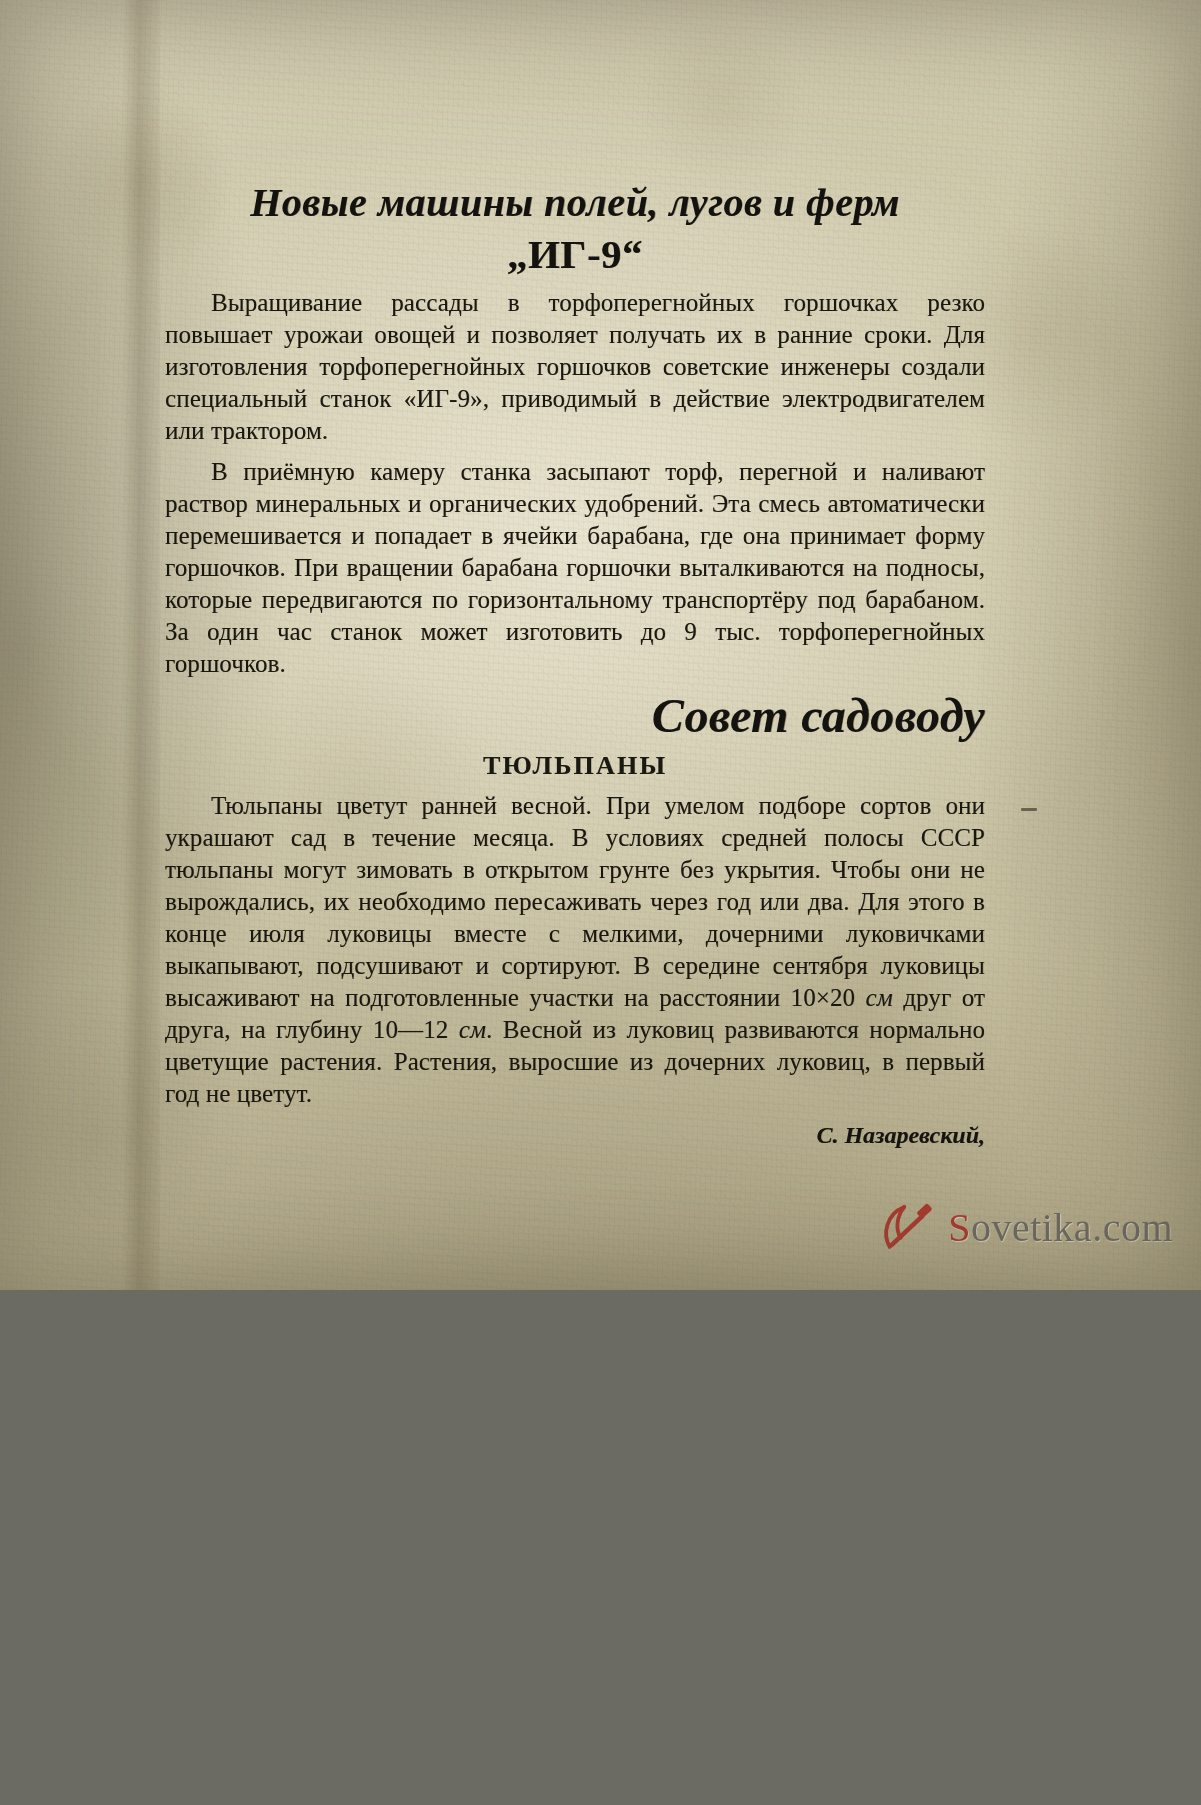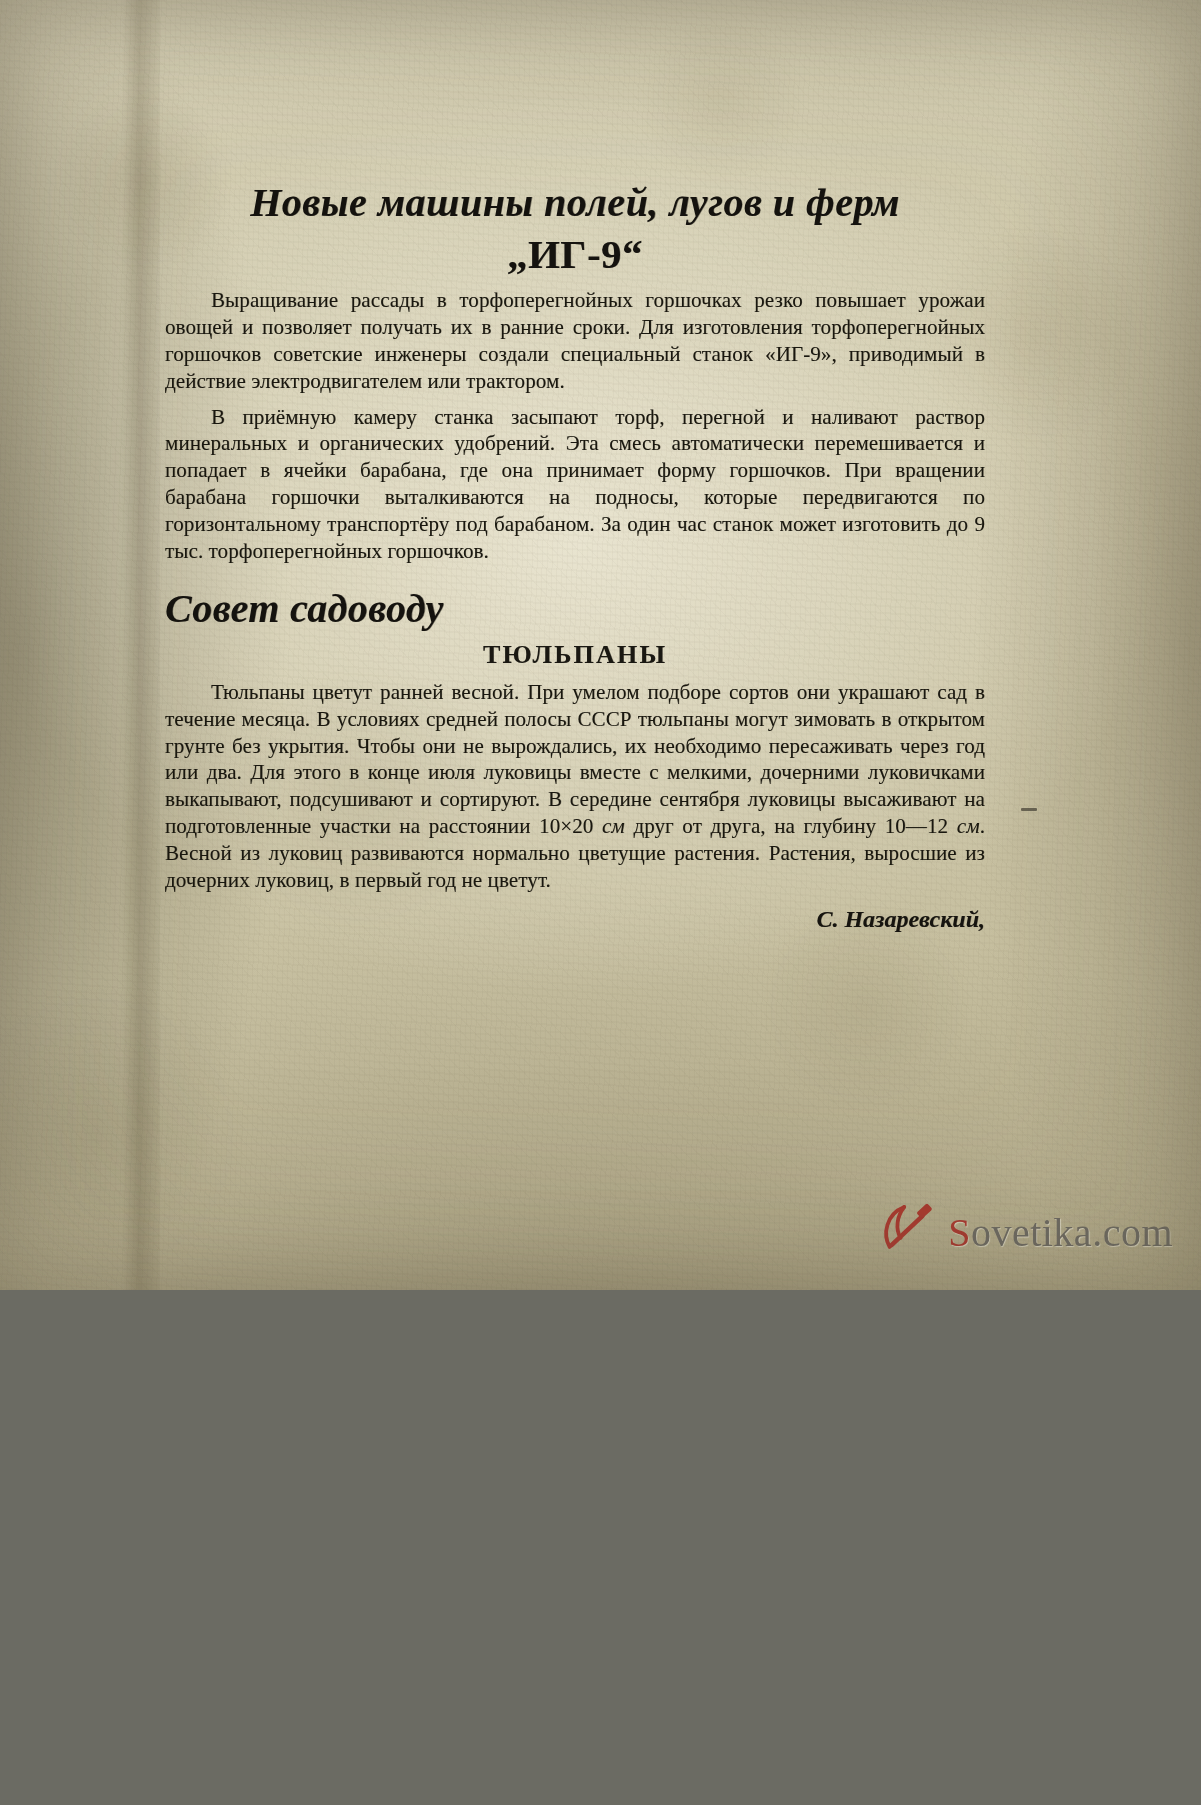--- a/index.html
+++ b/index.html
@@ -83,37 +83,38 @@
     font-weight: bold;
     font-size: 41px;
     text-align: center;
     margin-top: 6px;
     letter-spacing: 0.5px;
     color: #15130f;
     text-shadow: 0.5px 0.3px 0 rgba(40,36,26,0.4);
   }
 
   p.body {
-    font-size: 21px;
+    font-size: 25px;
     line-height: 1.28;
     margin: 9px 0 0 0;
     text-align: justify;
     text-indent: 46px;
     color: #19170f;
     letter-spacing: 0.1px;
     text-shadow: 0.45px 0.3px 0 rgba(45,40,28,0.35);
   }
   p.body.tight { }
 
   .section-heading {
     font-family: "Liberation Serif", "DejaVu Serif", serif;
     font-style: italic;
     font-weight: bold;
-    font-size: 40px;
-    margin-top: 20px;
+    font-size: 48px;
+    text-align: right;
+    margin-top: 8px;
     color: #15130f;
     letter-spacing: 0.4px;
     text-shadow: 0.6px 0.4px 0 rgba(40,36,26,0.45);
   }
   .section-subheading {
     font-family: "Liberation Serif", "DejaVu Serif", serif;
     font-weight: bold;
     font-size: 26px;
     text-align: center;
     letter-spacing: 2.2px;
@@ -154,21 +155,21 @@
     opacity: 0.75;
     border-radius: 1px;
   }
 
   
   .watermark {
     position: absolute;
     right: 28px;
     bottom: 34px;
     display: flex;
-    align-items: flex-end;
+    align-items: center;
     gap: 13px;
     pointer-events: none;
   }
   .wm-logo { width: 58px; height: 58px; flex: 0 0 auto; }
   .wm-text {
     font-family: "Liberation Serif", "DejaVu Serif", serif;
     font-size: 40px;
     letter-spacing: 0.5px;
     color: #6d6a62;
     text-shadow: 0.8px 0.8px 1px rgba(255,255,245,0.5);

